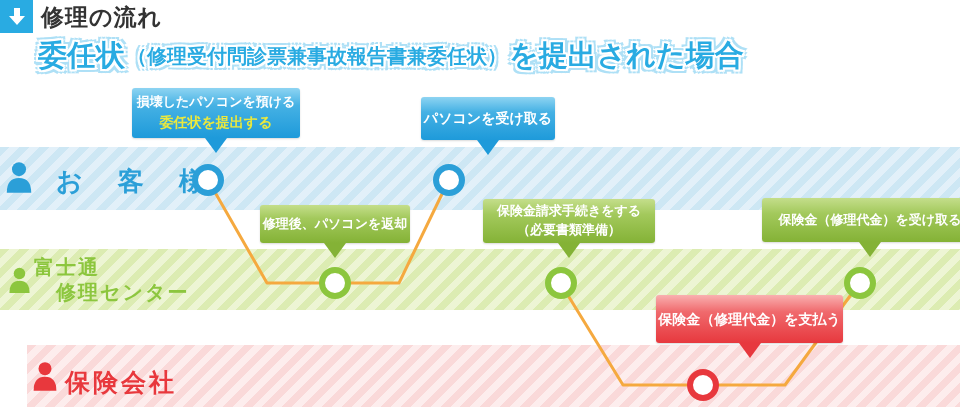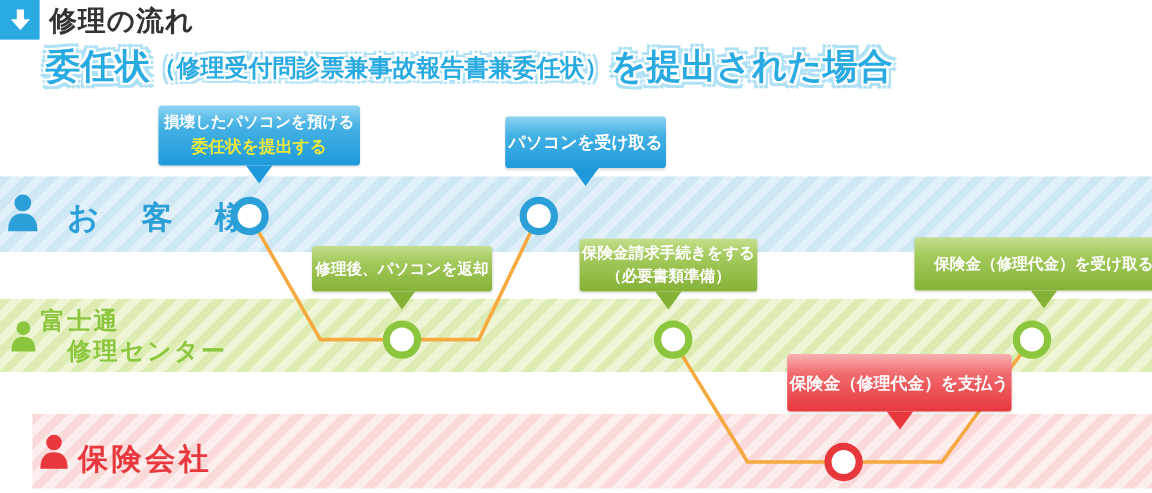--- a/index.html
+++ b/index.html
@@ -92,21 +92,21 @@
   .bubble-blue{background:linear-gradient(180deg,#8ed4f2 0%,#45b1e4 35%,#1e9ada 100%);}
   .bubble-blue .tail{border-top-color:#1e9ada;}
   .bubble-green{background:linear-gradient(180deg,#c4de8b 0%,#a3c95c 35%,#84b236 100%);}
   .bubble-green .tail{border-top-color:#84b236;}
   .bubble-red{background:linear-gradient(180deg,#f9b0b0 0%,#f06a6d 35%,#e7383e 100%);}
   .bubble-red .tail{border-top-color:#e7383e;}
   #bubble-1{left:132px;top:88px;width:168px;height:50px;font-size:13px;}
   #bubble-1 .line-2{color:#ece93c;font-size:14px;}
   #bubble-2{left:378px;top:97px;width:134px;height:43px;font-size:14px;margin-left:43px;}
   #bubble-3{left:260px;top:205px;width:150px;height:38px;font-size:13px;}
-  #bubble-4{left:483px;top:199px;width:148px;height:44px;font-size:13px;}
+  #bubble-4{left:483px;top:199px;width:172px;height:44px;font-size:13px;}
   #bubble-5{left:762px;top:198px;width:216px;height:44px;font-size:13px;}
   #bubble-6{left:608px;top:295px;width:187px;height:48px;font-size:14px;margin-left:48px;}
 </style>
 </head>
 <body>
 
 <div class="stage">
 
   <div class="hdr-icon">
     <svg width="20" height="20" viewBox="0 0 20 20" aria-hidden="true">

